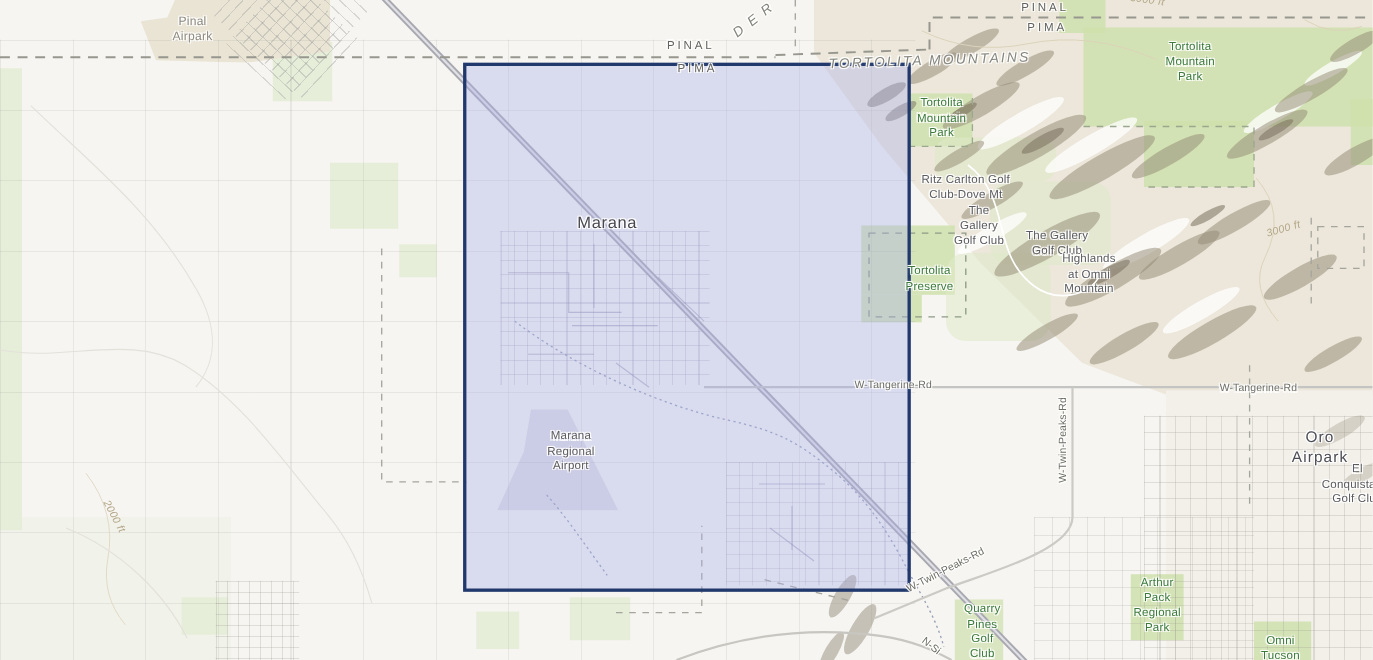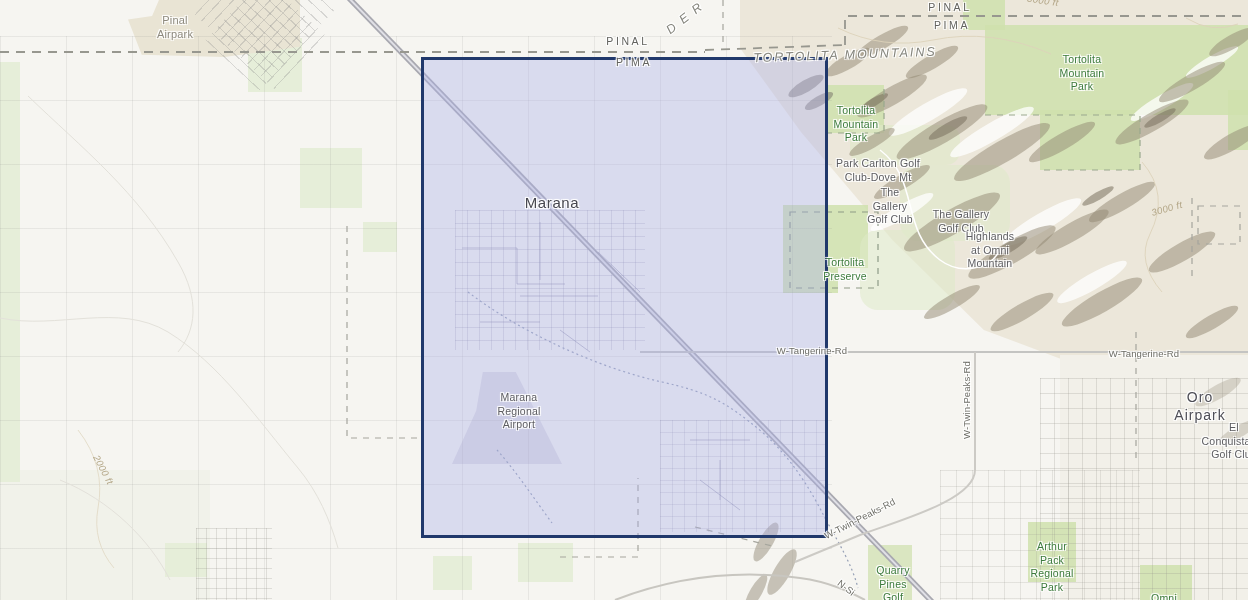--- a/index.html
+++ b/index.html
@@ -49,21 +49,21 @@
   
   .selection{position:absolute;left:421px;top:57px;width:407px;height:481px;
     background:rgba(170,176,233,.38);border:3px solid #20386b;}
 
   
   .lbl{position:absolute;transform:translate(-50%,-50%) rotate(var(--r,0deg));
     font-size:10.5px;line-height:1.3;color:#5c5c60;text-align:center;white-space:pre-line;
     letter-spacing:.2px;
     text-shadow:-1px -1px 0 rgba(255,255,255,.9),1px -1px 0 rgba(255,255,255,.9),
                 -1px 1px 0 rgba(255,255,255,.9),1px 1px 0 rgba(255,255,255,.9),0 0 3px #fff;}
-  .lbl.greenlbl{color:#3c7a3c;margin-top:16px;}
+  .lbl.greenlbl{color:#3c7a3c;}
   .lbl.road{font-size:9.5px;color:#6e6e67;letter-spacing:.1px;}
   .lbl.county{font-size:10.5px;letter-spacing:2.6px;color:#62625e;}
   .lbl.big{font-size:15px;color:#47474f;letter-spacing:.6px;}
   .lbl.city{font-size:14px;color:#4d4d55;letter-spacing:1px;}
   .lbl.mtns{font-style:italic;font-size:12.5px;letter-spacing:2px;color:#85857d;}
   .lbl.warm{color:#8d897d;font-size:11px;}
   .lbl.contour{font-style:italic;color:#b3a687;font-size:9.5px;text-shadow:none;letter-spacing:.4px;}
 </style>
 </head>
 <body>
@@ -233,21 +233,21 @@
   <div class="lbl county" style="left:952px;top:26px">PIMA</div>
   <div class="lbl mtns" style="left:685px;top:18px;--r:-38deg">D E R</div>
   <div class="lbl mtns" style="left:845px;top:55px;--r:-2deg">TORTOLITA MOUNTAINS</div>
   <div class="lbl greenlbl" style="left:1082px;top:57px">Tortolita
 Mountain
 Park</div>
   <div class="lbl greenlbl" style="left:856px;top:108px">Tortolita
 Mountain
 Park</div>
   <div class="lbl big" style="left:552px;top:203px">Marana</div>
-  <div class="lbl" style="left:878px;top:171px">Park Carlton Golf
+  <div class="lbl" style="left:878px;top:171px">Ritz Carlton Golf
 Club-Dove Mt</div>
   <div class="lbl" style="left:890px;top:206px">The
 Gallery
 Golf Club</div>
   <div class="lbl" style="left:961px;top:222px">The Gallery
 Golf Club</div>
   <div class="lbl greenlbl" style="left:845px;top:254px">Tortolita
 Preserve</div>
   <div class="lbl" style="left:990px;top:250px">Highlands
 at Omni

